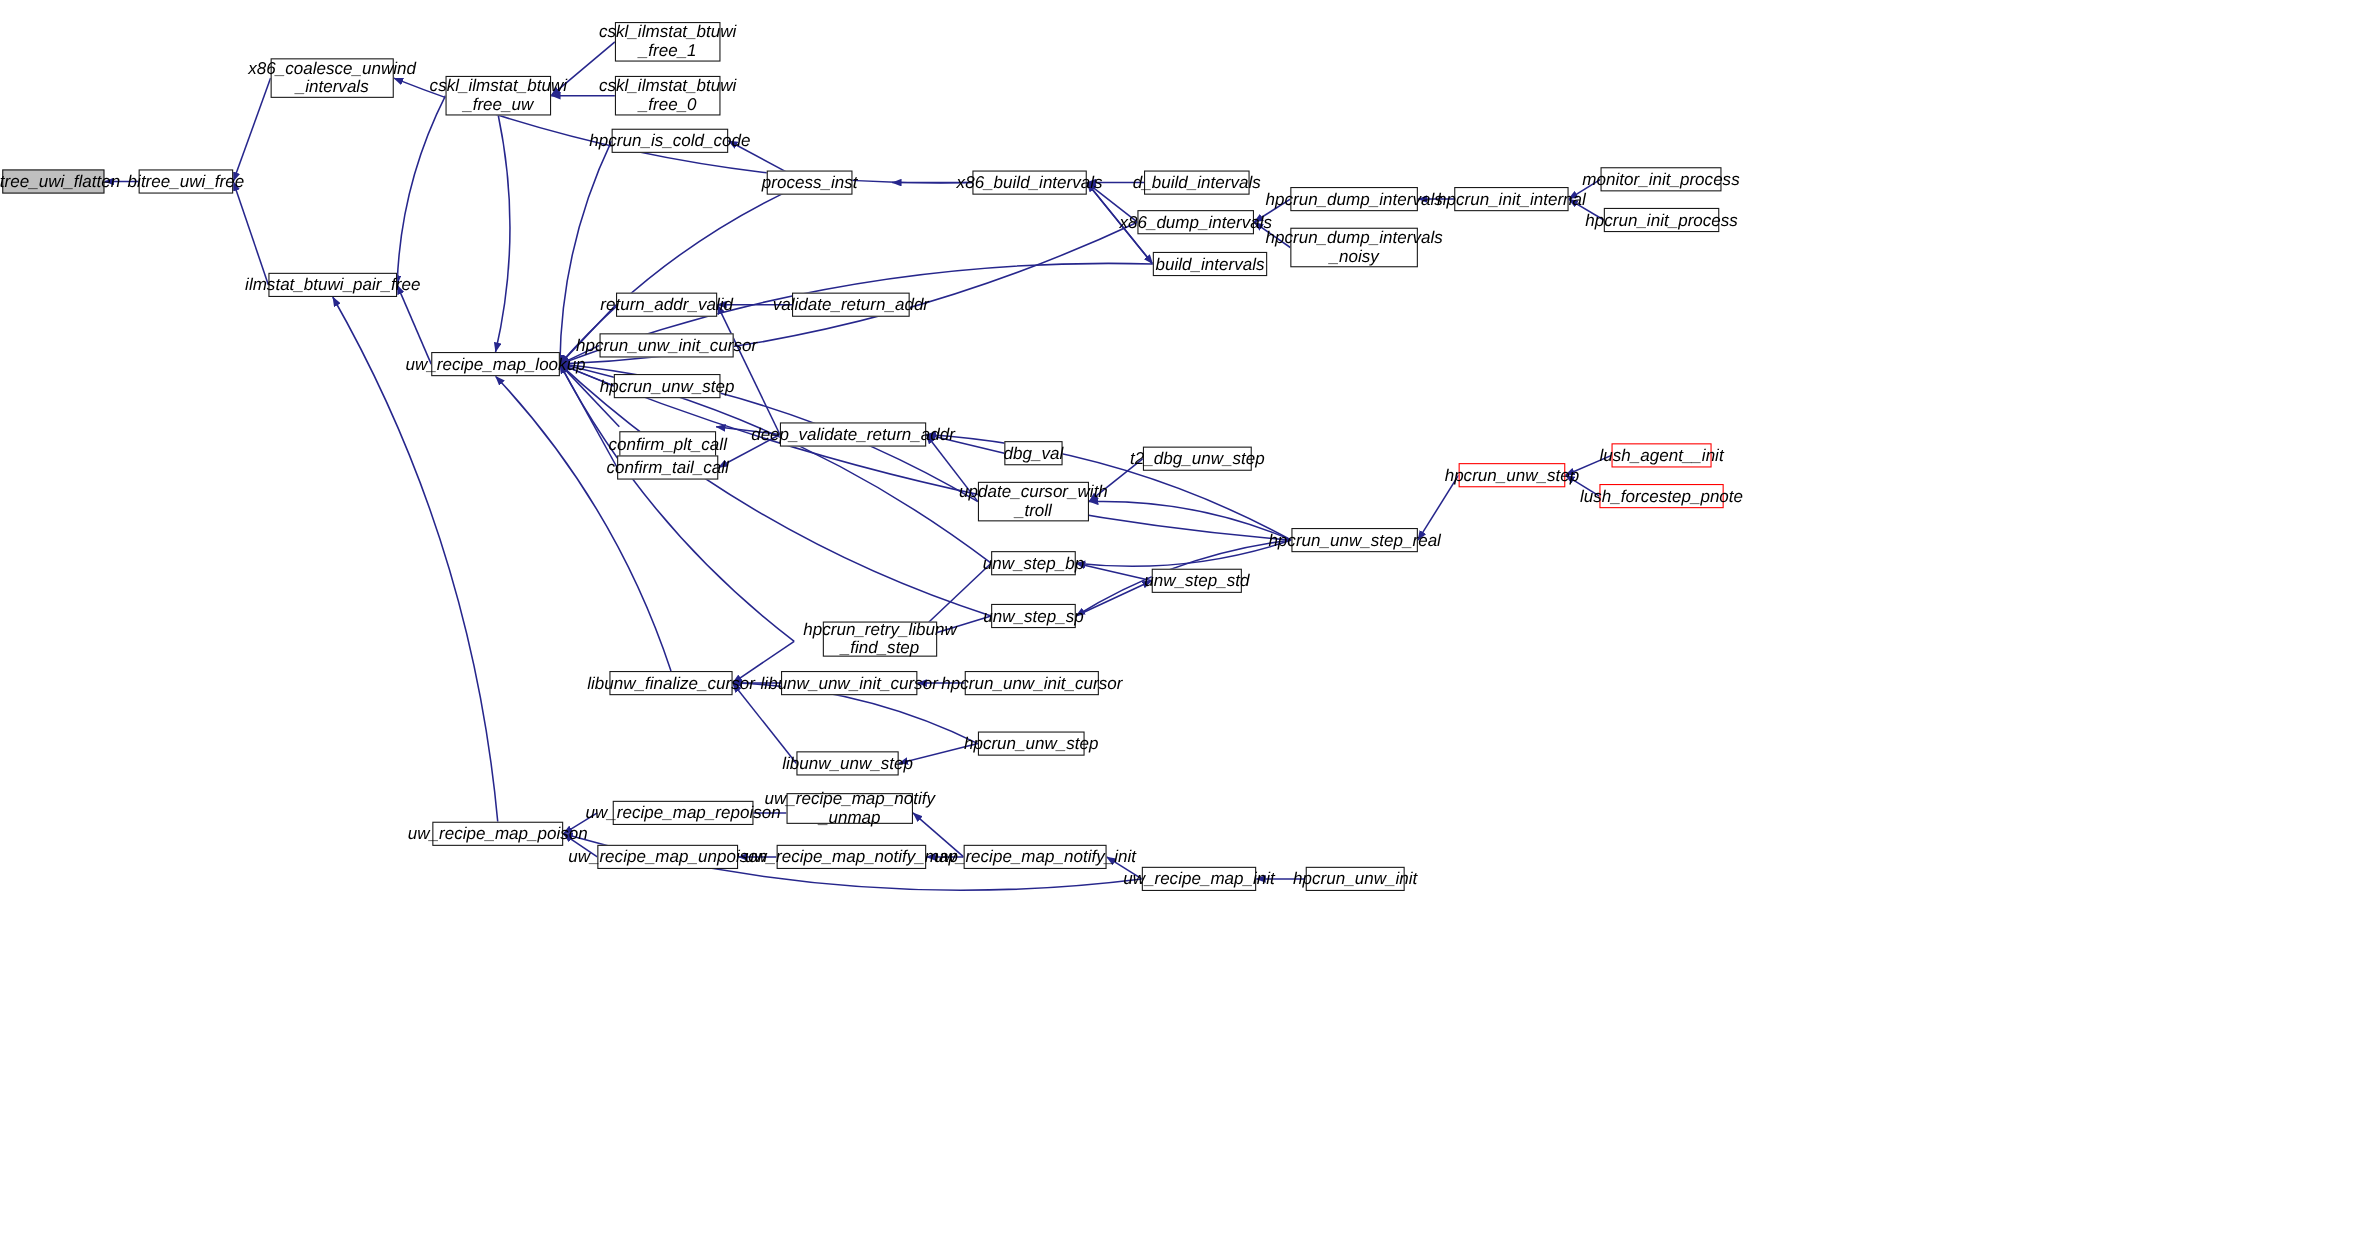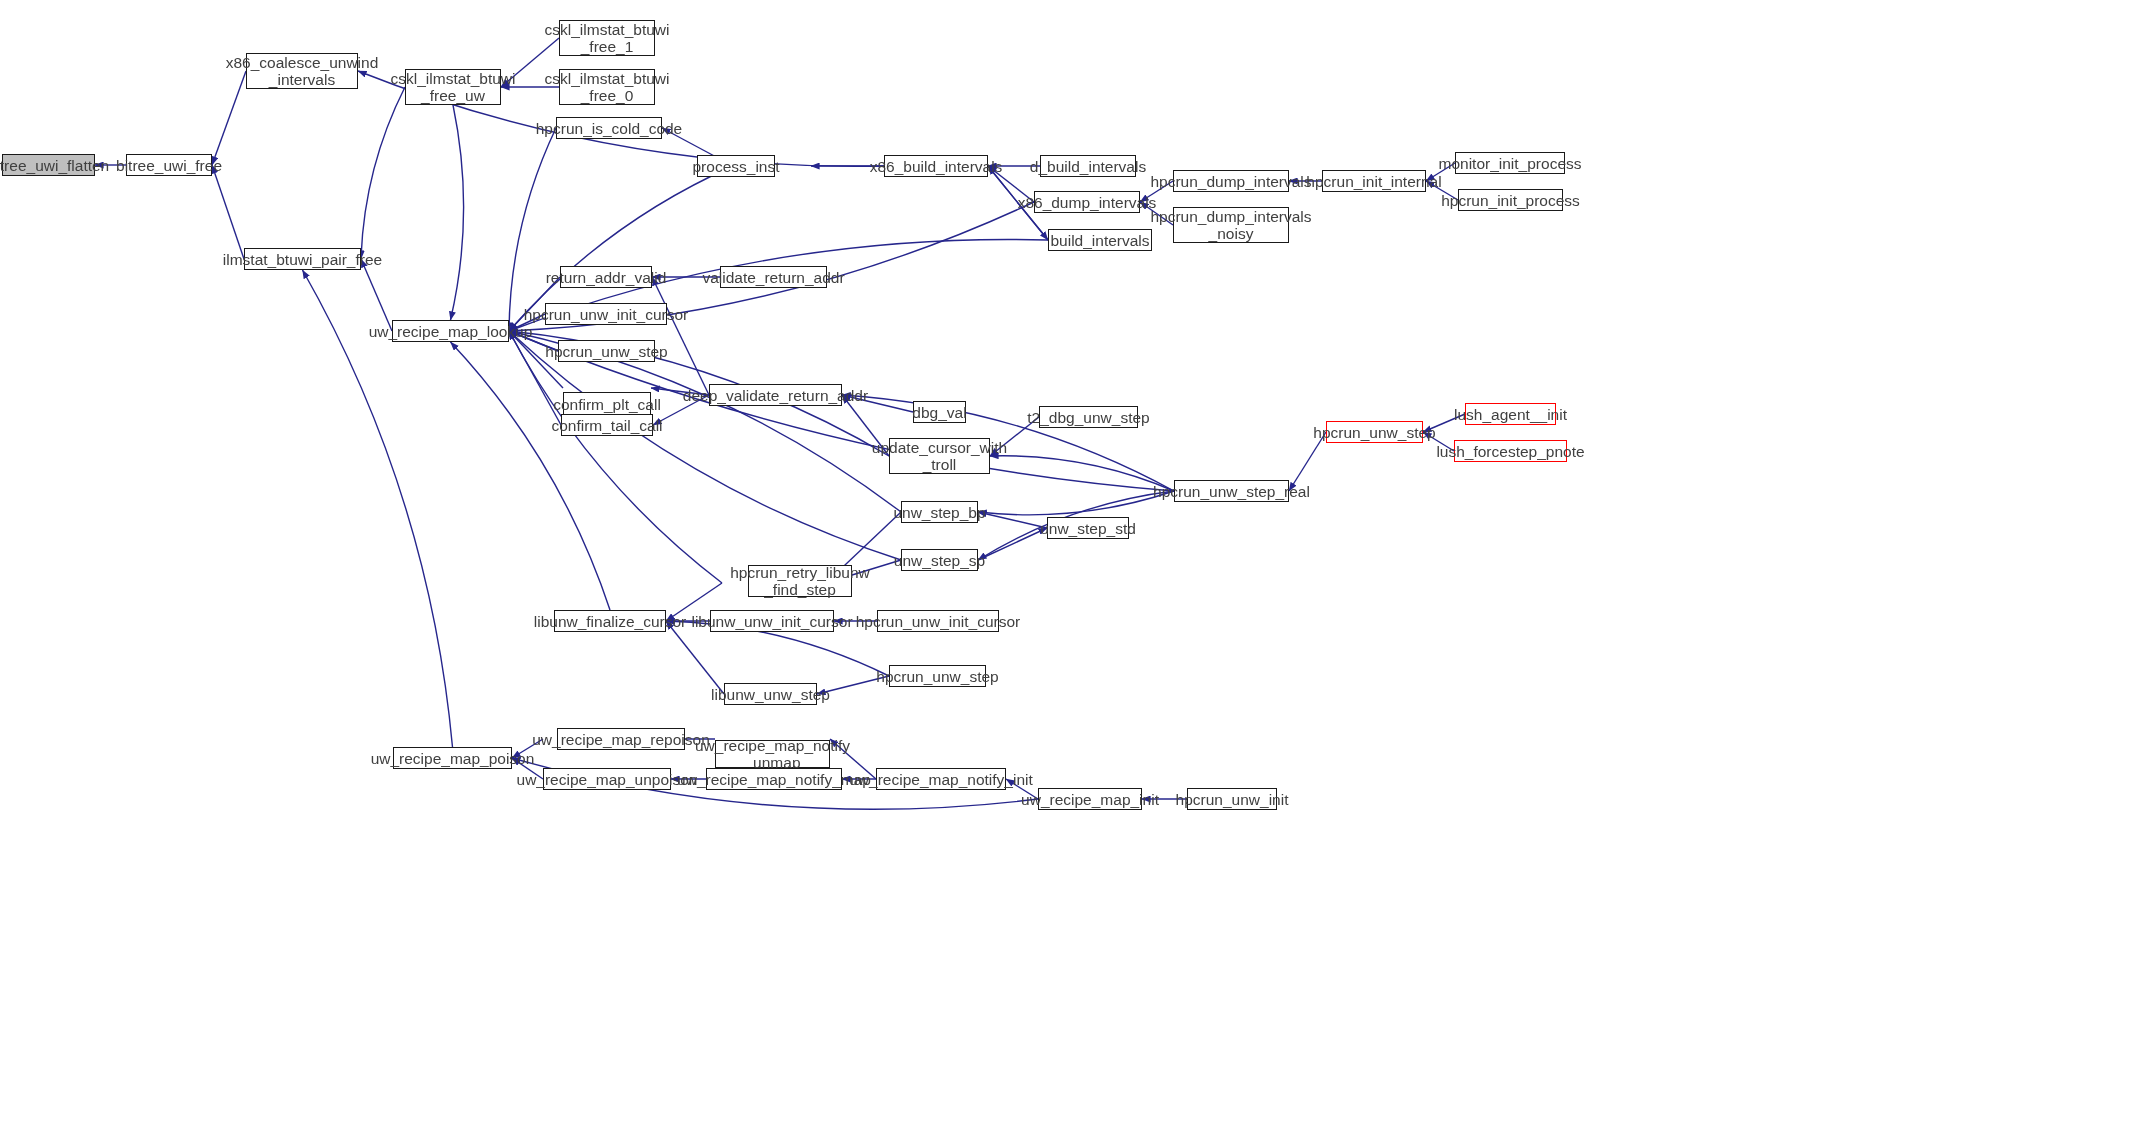--- a/index.html
+++ b/index.html
@@ -9,30 +9,31 @@
     background:#ffffff;
     font-family:"Liberation Sans","DejaVu Sans",sans-serif;
     overflow:hidden;
   }
   #edges{position:absolute;left:0;top:0;width:2148px;height:1129px;}
   .node{
     position:absolute;
     box-sizing:border-box;
     background:#ffffff;
     border:1px solid #1a1a1a;
-    color:#404040;
+    color:#000000;
     font-size:15.5px;
     line-height:17px;
     display:flex;
     align-items:center;
     justify-content:center;
     text-align:center;
     white-space:pre;
     letter-spacing:0px;
     z-index:5;
+    font-style:italic;
   }
   .node.red{border:1.5px solid #ff0000;}
   .node.filled{background:#bfbfbf;border:1px solid #1a1a1a;}
 </style>
 </head>
 <body>
 
 <div id="canvas">
   <svg id="edges" viewBox="0 0 2148 1129" xmlns="http://www.w3.org/2000/svg">
     <defs>
@@ -158,20 +159,20 @@
       <div class="node" style="left: 748px; top: 565px; width: 104px; height: 32px;">hpcrun_retry_libunw
 _find_step</div>
       <div class="node" style="left: 554px; top: 610px; width: 112px; height: 22px;">libunw_finalize_cursor</div>
       <div class="node" style="left: 710px; top: 610px; width: 124px; height: 22px;">libunw_unw_init_cursor</div>
       <div class="node" style="left: 877px; top: 610px; width: 122px; height: 22px;">hpcrun_unw_init_cursor</div>
       <div class="node" style="left: 889px; top: 665px; width: 97px; height: 22px;">hpcrun_unw_step</div>
       <div class="node" style="left: 724px; top: 683px; width: 93px; height: 22px;">libunw_unw_step</div>
       <div class="node" style="left: 393px; top: 747px; width: 119px; height: 22px;">uw_recipe_map_poison</div>
       <div class="node" style="left: 543px; top: 728px; width: 128px; height: 22px; margin-left: 14px;">uw_recipe_map_repoison</div>
       <div class="node" style="left: 543px; top: 768px; width: 128px; height: 22px;">uw_recipe_map_unpoison</div>
-      <div class="node" style="left: 715px; top: 721px; width: 115px; height: 28px; margin-top: 19px;">uw_recipe_map_notify
+      <div class="node" style="left: 715px; top: 721px; width: 115px; height: 28px;">uw_recipe_map_notify
 _unmap</div>
       <div class="node" style="left: 706px; top: 768px; width: 136px; height: 22px;">uw_recipe_map_notify_map</div>
       <div class="node" style="left: 876px; top: 768px; width: 130px; height: 22px;">uw_recipe_map_notify_init</div>
       <div class="node" style="left: 1038px; top: 788px; width: 104px; height: 22px;">uw_recipe_map_init</div>
       <div class="node" style="left: 1187px; top: 788px; width: 90px; height: 22px;">hpcrun_unw_init</div>
     </div>
 </div>
 
 </body></html>

